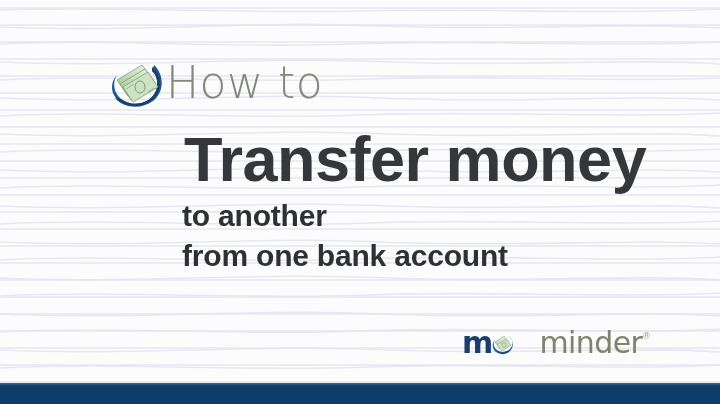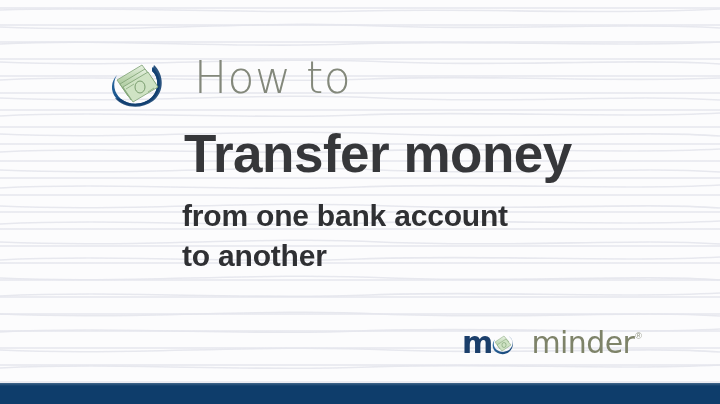--- a/index.html
+++ b/index.html
@@ -39,41 +39,41 @@
     inset: 0;
   }
   .bg-waves svg { display:block; width:100%; height:100%; }
 
   
   .howto-row {
     position: absolute;
     left: 108px;
     top: 56px;
     display: flex;
-    align-items: flex-start;
-    gap: 28px;
+    align-items: center;
+    gap: 0;
   }
   .money-icon { width: 58px; height: 54px; display:block; }
   .howto-text {
     font-family: "DejaVu Sans", "Liberation Sans", sans-serif;
     font-size: 44px;
     font-weight: 300;
     letter-spacing: 0.5px;
     color: #83887b;
     line-height: 1;
     white-space: nowrap;
   }
 
   
   .main-title {
     position: absolute;
     left: 184px;
     top: 127px;
     font-family: "Liberation Sans", "DejaVu Sans", sans-serif;
-    font-size: 53px;
+    font-size: 63px;
     font-weight: bold;
     letter-spacing: -0.5px;
     color: #36373a;
     line-height: 1.02;
     white-space: nowrap;
   }
 
   
   .subtitle {
     position: absolute;
@@ -117,21 +117,21 @@
     margin: 0 0px;
   }
   .brand-o svg { display:block; width:23px; height:23px; }
   .brand-minder {
     font-family: "DejaVu Sans", "Liberation Sans", sans-serif;
     font-size: 30px;
     font-weight: normal;
     color: #7e8369;
     letter-spacing: -0.6px;
     line-height: 1;
-    margin-left: 16px;
+    margin-left: 24px;
   }
   .brand-tm {
     font-family: "Liberation Sans", sans-serif;
     font-size: 9px;
     color: #8f9382;
     position: relative;
     top: -14px;
     left: 1px;
   }
 
@@ -213,22 +213,22 @@
           <path d="M40,36 L46,32" stroke="#7ea173" stroke-width="0.7"></path>
         </g>
       </svg>
     </span>
     <span class="howto-text">How to</span>
   </div>
 
   <div class="main-title">Transfer money</div>
 
   <div class="subtitle">
+    <div>to another</div>
     <div>from one bank account</div>
-    <div>to another</div>
   </div>
 
   <div class="brand">
     <span class="brand-money">
       <span>m</span>
       <span class="brand-o">
         <svg viewBox="0 0 23 23" xmlns="http://www.w3.org/2000/svg">
           <defs>
             <linearGradient id="oGrad" x1="0" y1="0" x2="1" y2="1">
               <stop offset="0%" stop-color="#3a7ab3"></stop>

